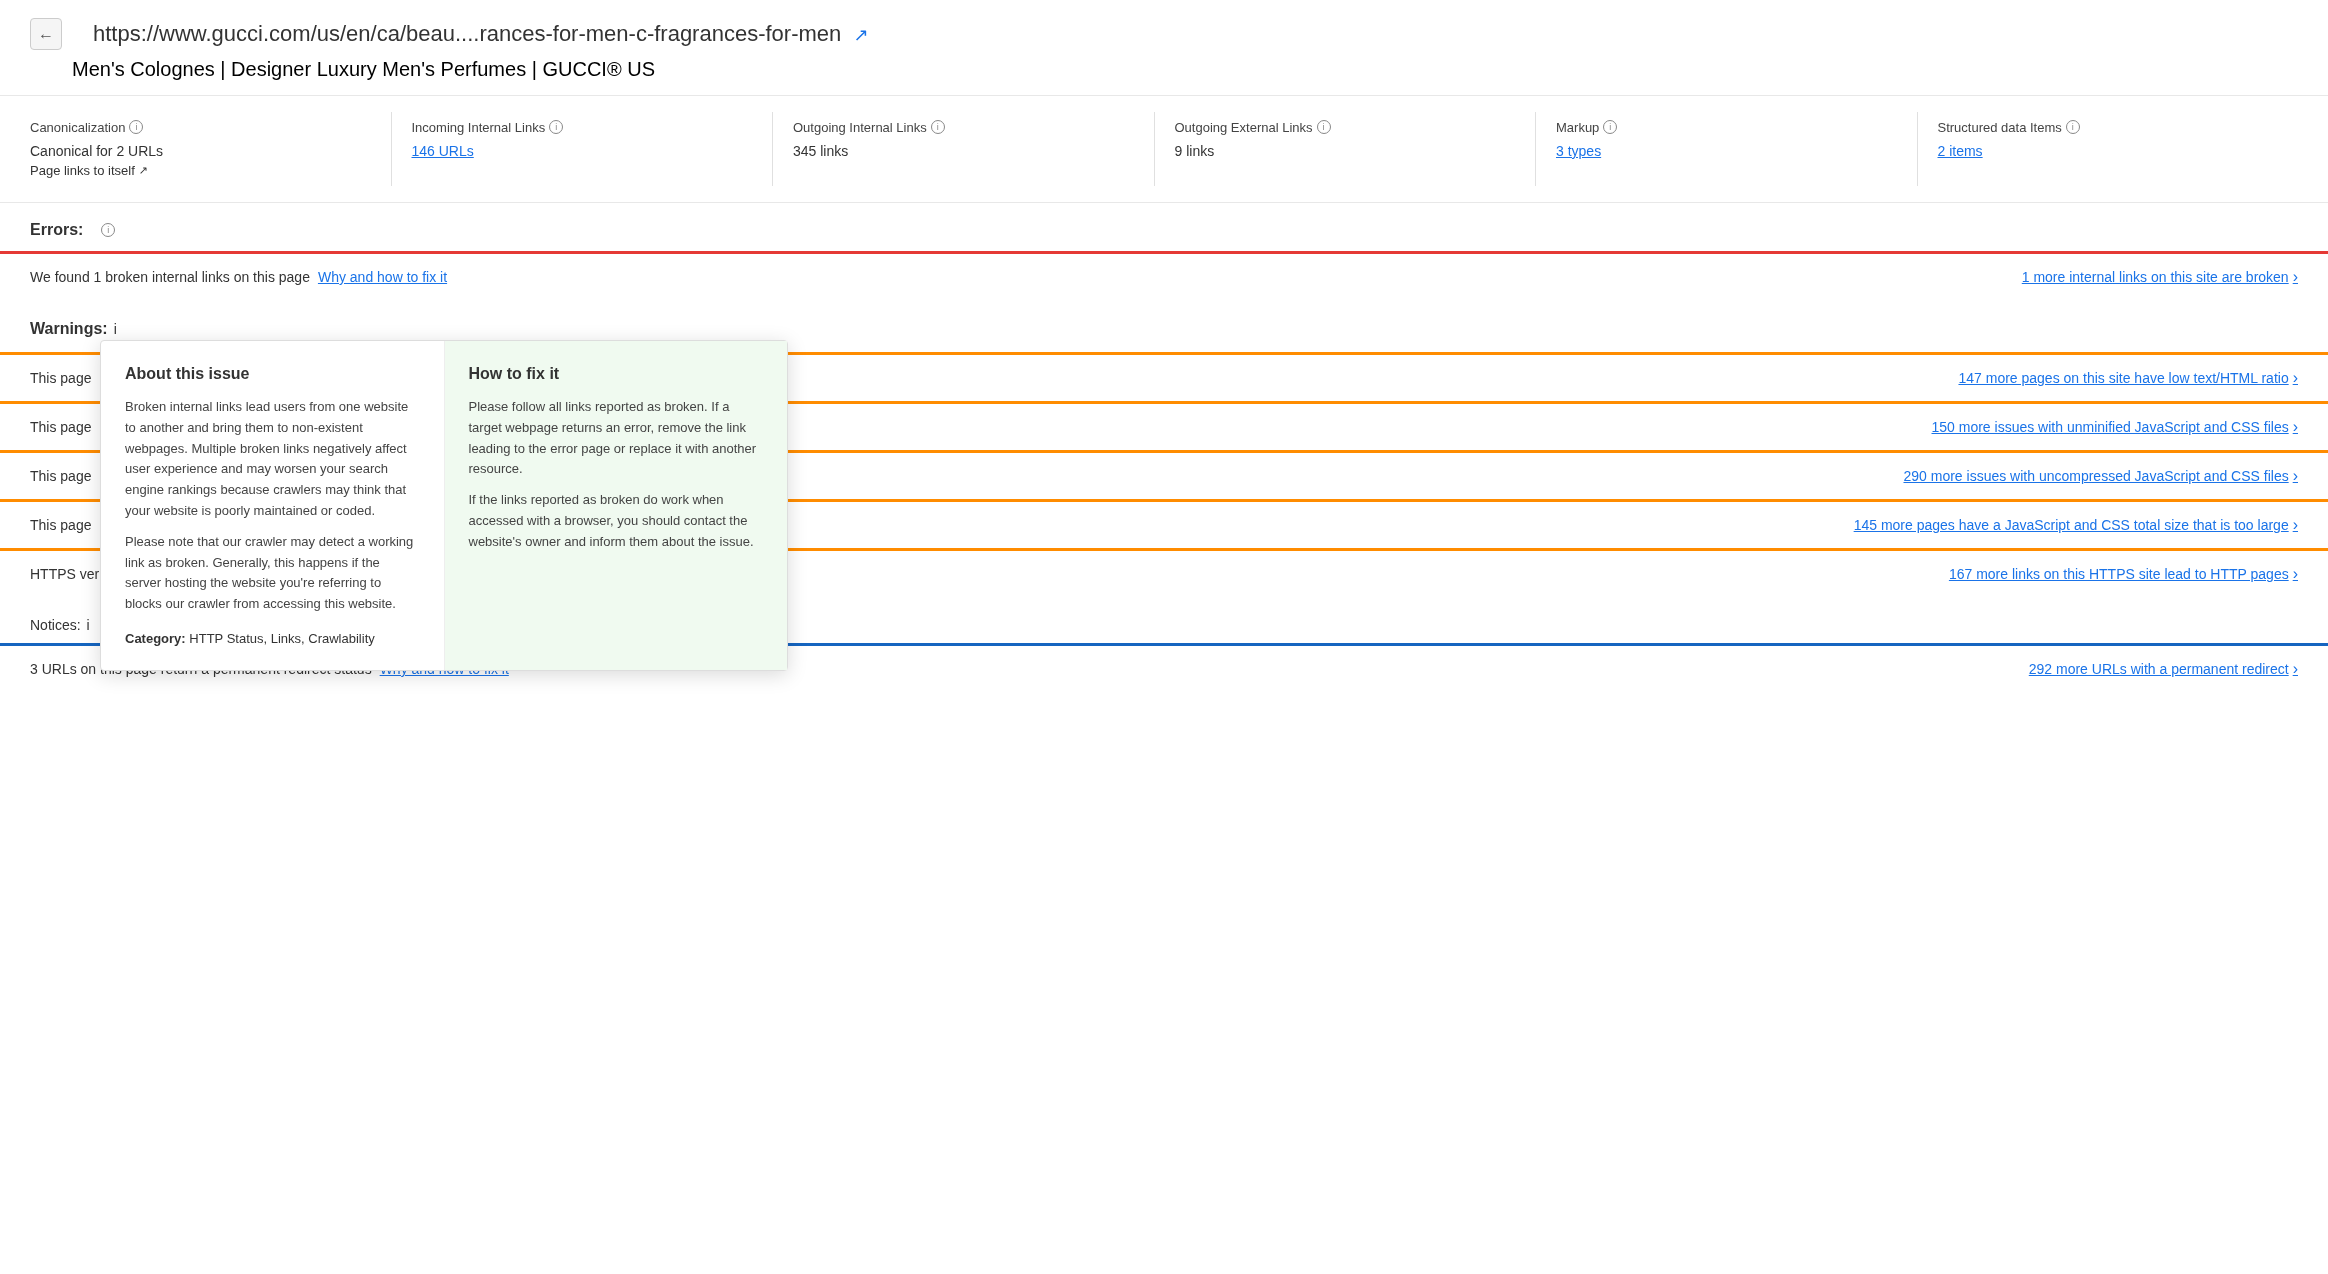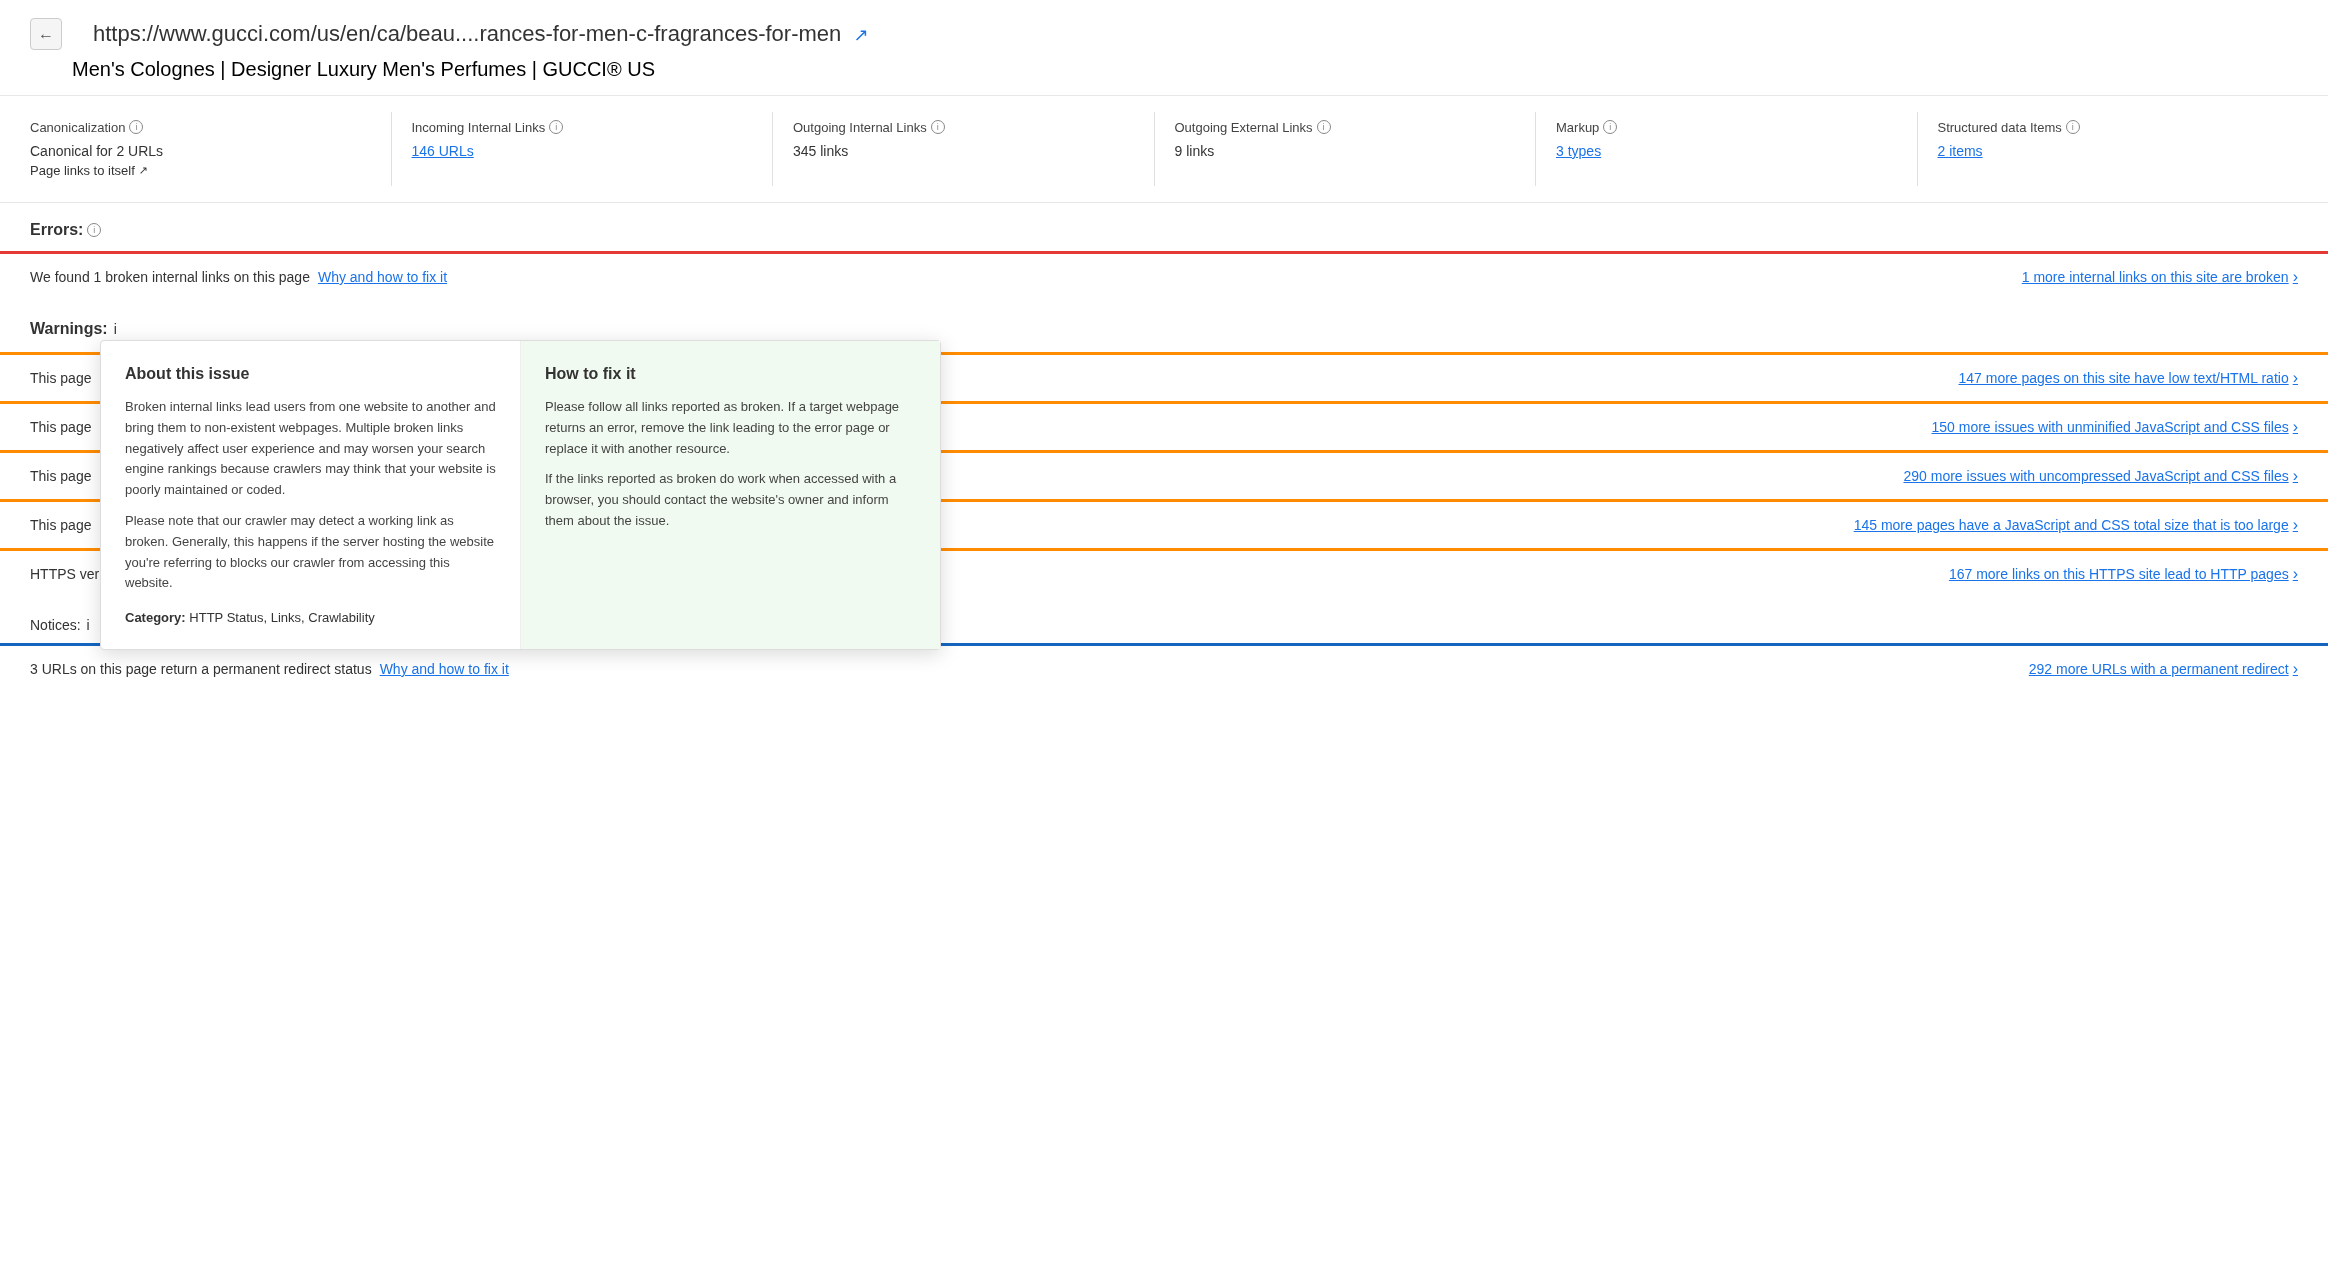--- a/index.html
+++ b/index.html
@@ -114,21 +114,21 @@
     .metric-sub .ext-icon {
       color: #333;
       font-size: 11px;
     }
 
     
     .section-header {
       padding: 18px 30px 12px 30px;
       display: flex;
       align-items: center;
-      gap: 4px;
+      gap: 18px;
     }
     .section-header .section-title {
       font-size: 16px;
       font-weight: 700;
       color: #333;
     }
     .section-header .info-icon {
       width: 14px;
       height: 14px;
       border-radius: 50%;
@@ -201,21 +201,21 @@
       display: flex;
       align-items: flex-end;
       gap: 6px;
     }
 
     
     .tooltip-overlay {
       position: absolute;
       top: 340px;
       left: 100px;
-      width: 841px;
+      width: 688px;
       background: #fff;
       border: 1px solid #ddd;
       border-radius: 4px;
       box-shadow: 0 4px 20px rgba(0,0,0,0.15);
       display: flex;
       z-index: 100;
     }
     .tooltip-left {
       flex: 1;
       padding: 24px;

